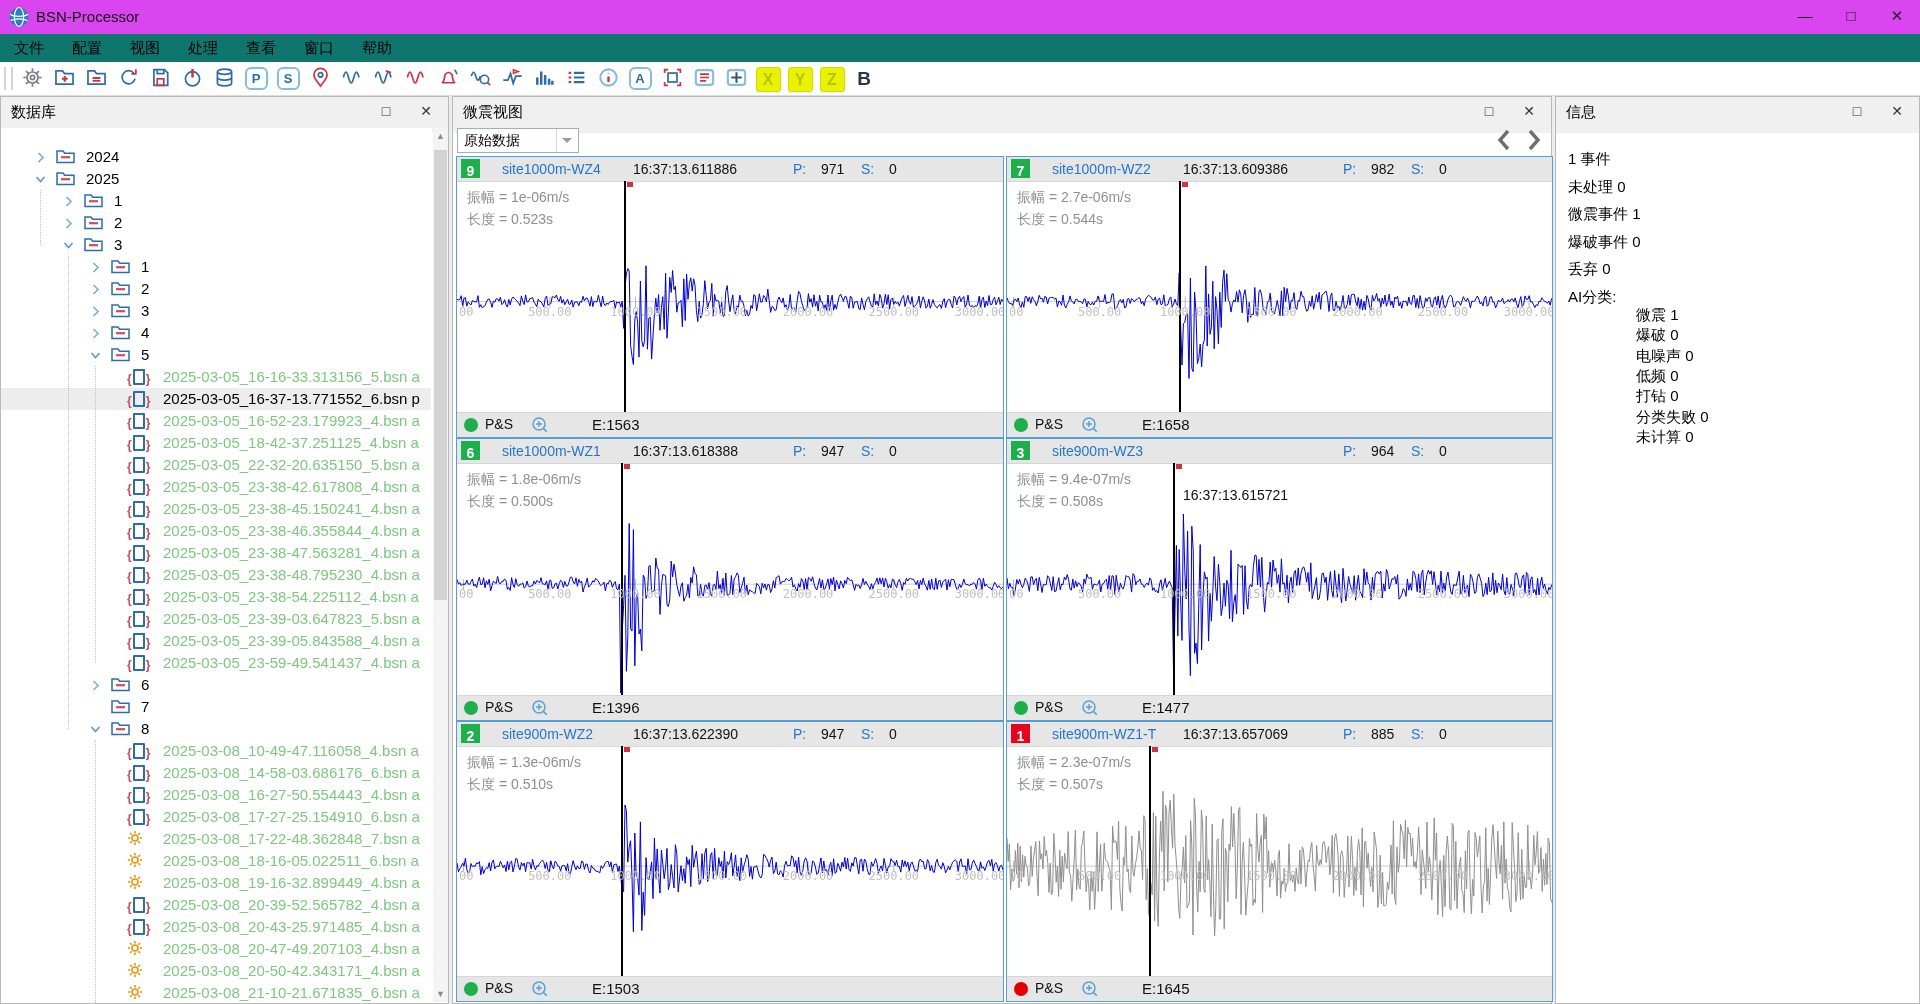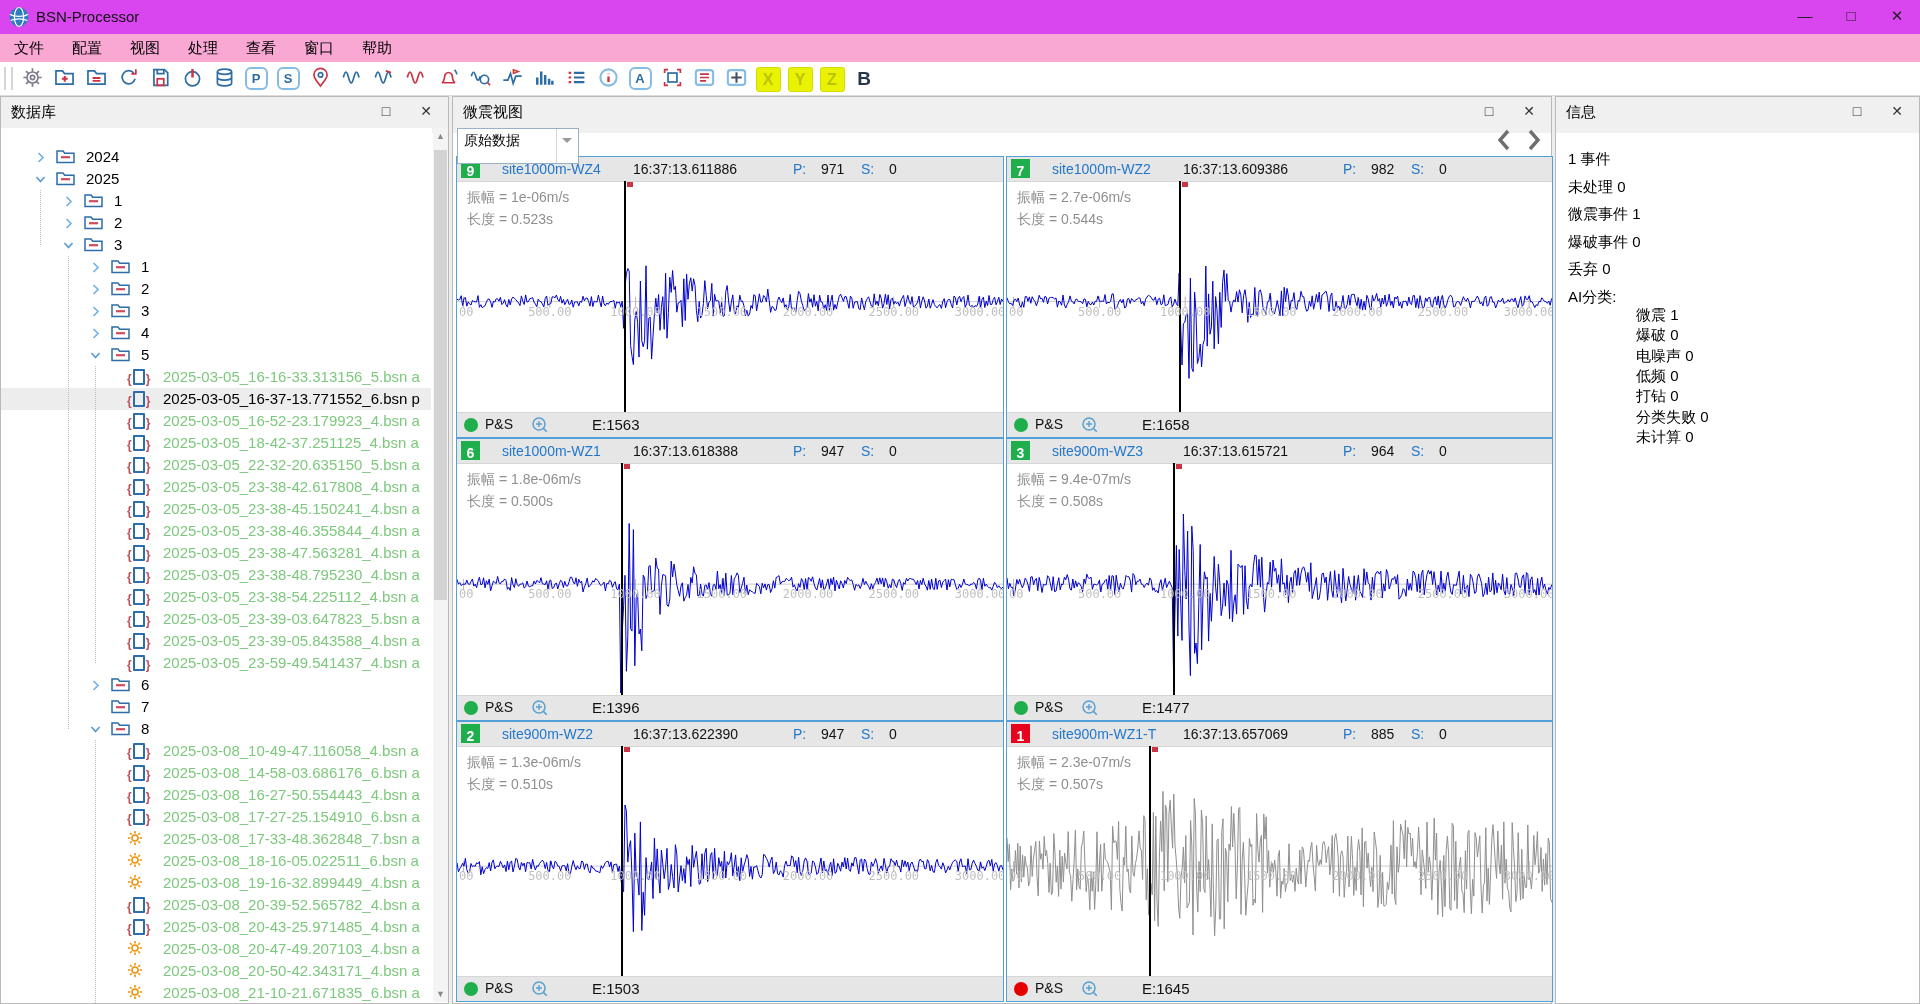--- a/index.html
+++ b/index.html
@@ -3,21 +3,21 @@
 <meta charset="utf-8">
 <style>
   html,body{margin:0;padding:0}
   body{width:1920px;height:1004px;background:#ededed;font-family:"Liberation Sans","DejaVu Sans",sans-serif;overflow:hidden;position:relative;color:#111}
   
   .titlebar{position:absolute;top:0;left:0;right:0;height:34px;background:#d946ef;border-bottom:1px solid #e3e3e3}
   .app-icon{position:absolute;left:8px;top:6px}
   .title-text{position:absolute;left:36px;top:0;line-height:34px;font-size:15px}
   .win-btn{position:absolute;top:0;width:46px;height:34px;text-align:center;line-height:32px;font-size:15px;color:#222}
   
-  .menubar{position:absolute;top:34px;left:0;right:0;height:28px;background:#f9a8d4;border-bottom:2px solid #22c55e}
+  .menubar{position:absolute;top:34px;left:0;right:0;height:28px;background:#0f766e;border-bottom:2px solid #22c55e}
   .menu-item{display:inline-block;padding:0 14px;line-height:28px;font-size:15px;color:#000}
   
   .toolbar{position:absolute;top:62px;left:0;right:0;height:34px;background:#fff;border-bottom:1px solid #dcdcdc;white-space:nowrap;padding-left:16px;box-sizing:border-box}
   .grip{position:absolute;left:4px;top:5px;bottom:5px;width:5px;border-left:2px solid #d5d5d5;border-right:2px solid #d5d5d5}
   .tb{display:inline-block;width:26px;height:28px;margin:2px 3px 0 3px;text-align:center;vertical-align:top}
   .tb svg{margin-top:3px}
   .tb-letter{display:inline-block;width:19px;height:19px;margin-top:3px;line-height:19px;border:2px solid #85bce4;border-radius:6px;color:#2e6da4;font-weight:bold;font-size:13px}
   .tb-xyz{display:inline-block;width:23px;height:23px;margin-top:3px;line-height:23px;background:#e9f200;color:#b9c400;font-weight:bold;font-size:16px;border:1px solid #d2dc00;border-radius:3px;text-align:center}
   .tb-b{display:inline-block;width:22px;height:27px;line-height:29px;color:#27364f;font-weight:bold;font-size:19px;text-align:center}
   
@@ -34,21 +34,21 @@
   .file-label{color:#7cc87c}
   .trow.selected{background:#ededed;width:430px}
   .trow.selected .file-label{color:#000}
   .ficon{top:3px;font-size:12px;line-height:15px;color:#c24b5e;font-weight:bold;white-space:nowrap}
   .ficon .doc{display:inline-block;width:8px;height:12px;border:2px solid #2d6da8;vertical-align:-2px;margin:0 1px;border-radius:1px}
   .guide{position:absolute;width:0;border-left:1px dotted #bdbdbd}
   .vscroll{position:absolute;top:31px;right:0;bottom:1px;width:15px;background:#f4f4f4}
   .vs-arrow{position:absolute;left:0;width:15px;height:16px;color:#8a8a8a;font-size:9px;text-align:center;line-height:16px}
   .vs-thumb{position:absolute;left:1px;right:1px;top:22px;height:450px;background:#d3d3d3}
   
-  .combo{position:absolute;left:4px;top:31px;width:122px;height:36px;background:#fff;border:1px solid #9ab0c4;box-sizing:border-box;z-index:6}
+  .combo{position:absolute;left:4px;top:31px;width:122px;height:25px;background:#fff;border:1px solid #9ab0c4;box-sizing:border-box;z-index:6}
   .combo-text{position:absolute;left:6px;top:0;line-height:23px;font-size:14px;color:#000;white-space:nowrap}
   .combo-arrow{position:absolute;right:0;top:0;bottom:0;width:21px;border-left:1px solid #d6d6d6}
   .combo-arrow:after{content:"";position:absolute;left:5px;top:9px;border:5px solid transparent;border-top-color:#9a9a9a}
   .nav-btn{position:absolute;top:30px;width:28px;height:28px}
   .cell{position:absolute;border:1px solid #53a0d8;box-sizing:border-box;background:#fff}
   .cell-header{position:absolute;top:0;left:0;right:0;height:24px;background:#e6e6e6;border-bottom:1px solid #d6d6d6}
   .cell-header>span{position:absolute;line-height:24px;font-size:14px;white-space:nowrap}
   .badge{position:absolute;left:4px;top:2px;width:19px;height:19px;color:#fff;font-weight:bold;font-size:13px;text-align:center;line-height:19px}
   .ch-name{color:#2277cc}.ch-lab{color:#2277cc}.ch-val{color:#111}
   .cell-plot{position:absolute;top:24px;left:0;right:0;bottom:24px;overflow:hidden}
@@ -353,21 +353,21 @@
       </div>
       <div class="trow" style="top: 678px;">
         <span class="ficon" style="left: 126px;">{<span class="doc"></span>}</span>
         <span class="tlabel file-label" style="left: 162px;">2025-03-08_17-27-25.154910_6.bsn a</span>
       </div>
       <div class="trow" style="top: 700px;">
         <span class="ficon" style="left: 126px; top: 2px;"><svg width="16" height="16" viewBox="0 0 16 16" fill="none">
             <circle cx="8" cy="8" r="3" stroke="#e8940a" stroke-width="1.6"></circle>
             <path d="M8 1v2.4M8 12.6V15M1 8h2.4M12.6 8H15M3 3l1.7 1.7M11.3 11.3L13 13M13 3l-1.7 1.7M4.7 11.3L3 13" stroke="#e8940a" stroke-width="1.6"></path>
           </svg></span>
-        <span class="tlabel file-label" style="left: 162px;">2025-03-08_17-33-48.362848_7.bsn a</span>
+        <span class="tlabel file-label" style="left: 162px;">2025-03-08_17-22-48.362848_7.bsn a</span>
       </div>
       <div class="trow" style="top: 722px;">
         <span class="ficon" style="left: 126px; top: 2px;"><svg width="16" height="16" viewBox="0 0 16 16" fill="none">
             <circle cx="8" cy="8" r="3" stroke="#e8940a" stroke-width="1.6"></circle>
             <path d="M8 1v2.4M8 12.6V15M1 8h2.4M12.6 8H15M3 3l1.7 1.7M11.3 11.3L13 13M13 3l-1.7 1.7M4.7 11.3L3 13" stroke="#e8940a" stroke-width="1.6"></path>
           </svg></span>
         <span class="tlabel file-label" style="left: 162px;">2025-03-08_18-16-05.022511_6.bsn a</span>
       </div>
       <div class="trow" style="top: 744px;">
         <span class="ficon" style="left: 126px; top: 2px;"><svg width="16" height="16" viewBox="0 0 16 16" fill="none">
@@ -531,21 +531,21 @@
               <path d="M8 5v6M5 8h6" stroke="#5aa0d0" stroke-width="1.4"></path>
               <path d="M12.6 12.6l3.2 3.2" stroke="#5aa0d0" stroke-width="1.6"></path>
             </svg></span>
           <span class="energy" style="left: 135px;">E:1396</span>
         </div>
       </div>
       <div class="cell" style="left: 553px; top: 341px; width: 547px; height: 283px;">
         <div class="cell-header">
           <span class="badge" style="background: rgb(31, 174, 76);">3</span>
           <span class="ch-name" style="left: 45px;">site900m-WZ3</span>
-          <span class="ch-val" style="left: 176px;">16:37:13.615721</span>
+          <span class="ch-val" style="left: 176px; margin-top: 44px;">16:37:13.615721</span>
           <span class="ch-lab" style="left: 336px;">P:</span>
           <span class="ch-val" style="left: 364px; text-align: center;">964</span>
           <span class="ch-lab" style="left: 404px;">S:</span>
           <span class="ch-val" style="left: 432px;">0</span>
         </div>
         <div class="cell-plot"><svg width="545" height="233">
             <line x1="0" x2="545" y1="121.16000000000001" y2="121.16000000000001" stroke="#cccccc" stroke-width="1"></line>
             <line x1="6.54" x2="6.54" y1="116.16000000000001" y2="127.16000000000001" stroke="#b5b5b5" stroke-width="1"></line>
             <line x1="92.65" x2="92.65" y1="116.16000000000001" y2="127.16000000000001" stroke="#b5b5b5" stroke-width="1"></line>
             <line x1="178.215" x2="178.215" y1="116.16000000000001" y2="127.16000000000001" stroke="#b5b5b5" stroke-width="1"></line>

